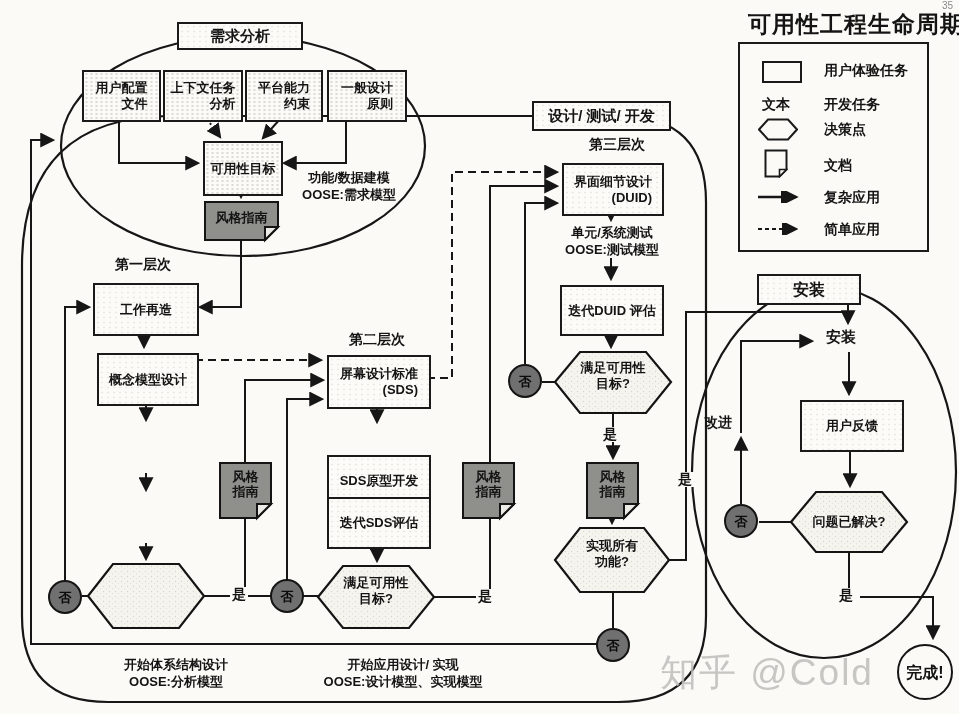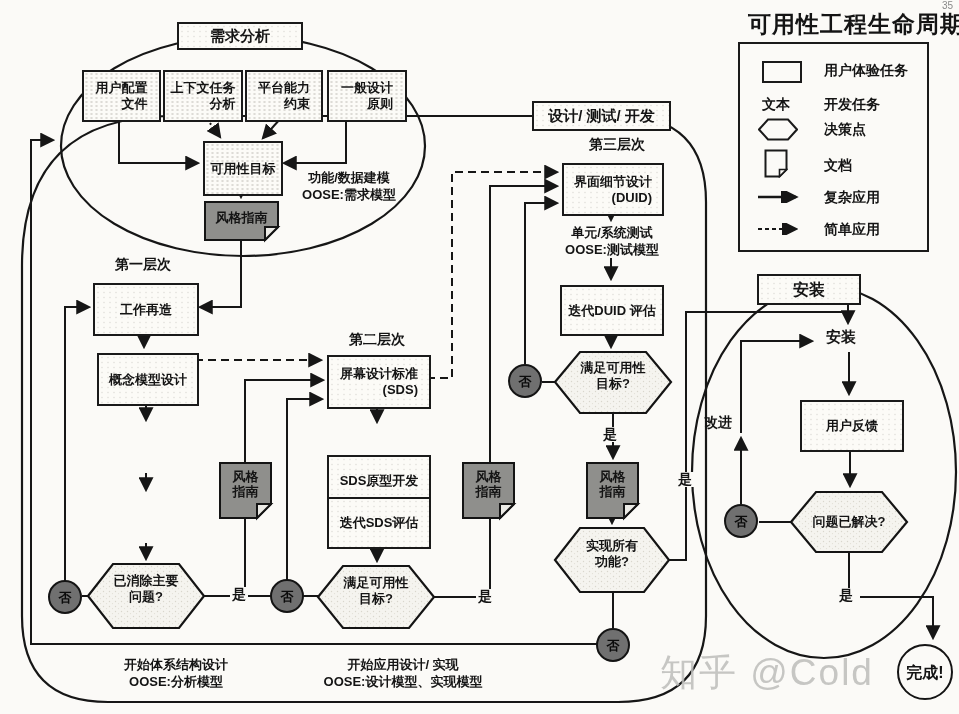--- a/index.html
+++ b/index.html
@@ -190,22 +190,20 @@
   <div class="box noisy" style="left:327px;top:70px;width:76px;height:48px;">一般设计
 原则</div>
   <div class="box noisy" style="left:203px;top:141px;width:76px;height:51px;">可用性目标</div>
   <div class="lbl" style="left:205px;top:210px;width:73px;">风格指南</div>
   <div class="note" style="left:296px;top:170px;width:106px;">功能/数据建模
 OOSE:需求模型</div>
 
   <div class="lbl" style="left:108px;top:256px;width:70px;font-size:14px;">第一层次</div>
   <div class="box" style="left:93px;top:283px;width:102px;height:49px;">工作再造</div>
   <div class="box" style="left:97px;top:353px;width:98px;height:49px;">概念模型设计</div>
-  <div class="lbl" style="left:88px;top:573px;width:116px;">已消除主要
-问题?</div>
 
   <div class="lbl" style="left:342px;top:331px;width:70px;font-size:14px;">第二层次</div>
   <div class="box" style="left:327px;top:355px;width:100px;height:50px;">屏幕设计标准
 (SDS)</div>
   <div class="box" style="left:327px;top:427px;width:100px;height:48px;margin-top:28px;">SDS原型开发</div>
   <div class="box" style="left:327px;top:497px;width:100px;height:48px;">迭代SDS评估</div>
   <div class="lbl" style="left:318px;top:575px;width:116px;">满足可用性
 目标?</div>
   <div class="lbl docline" style="left:220px;top:470px;width:51px;">风格
 指南</div>

